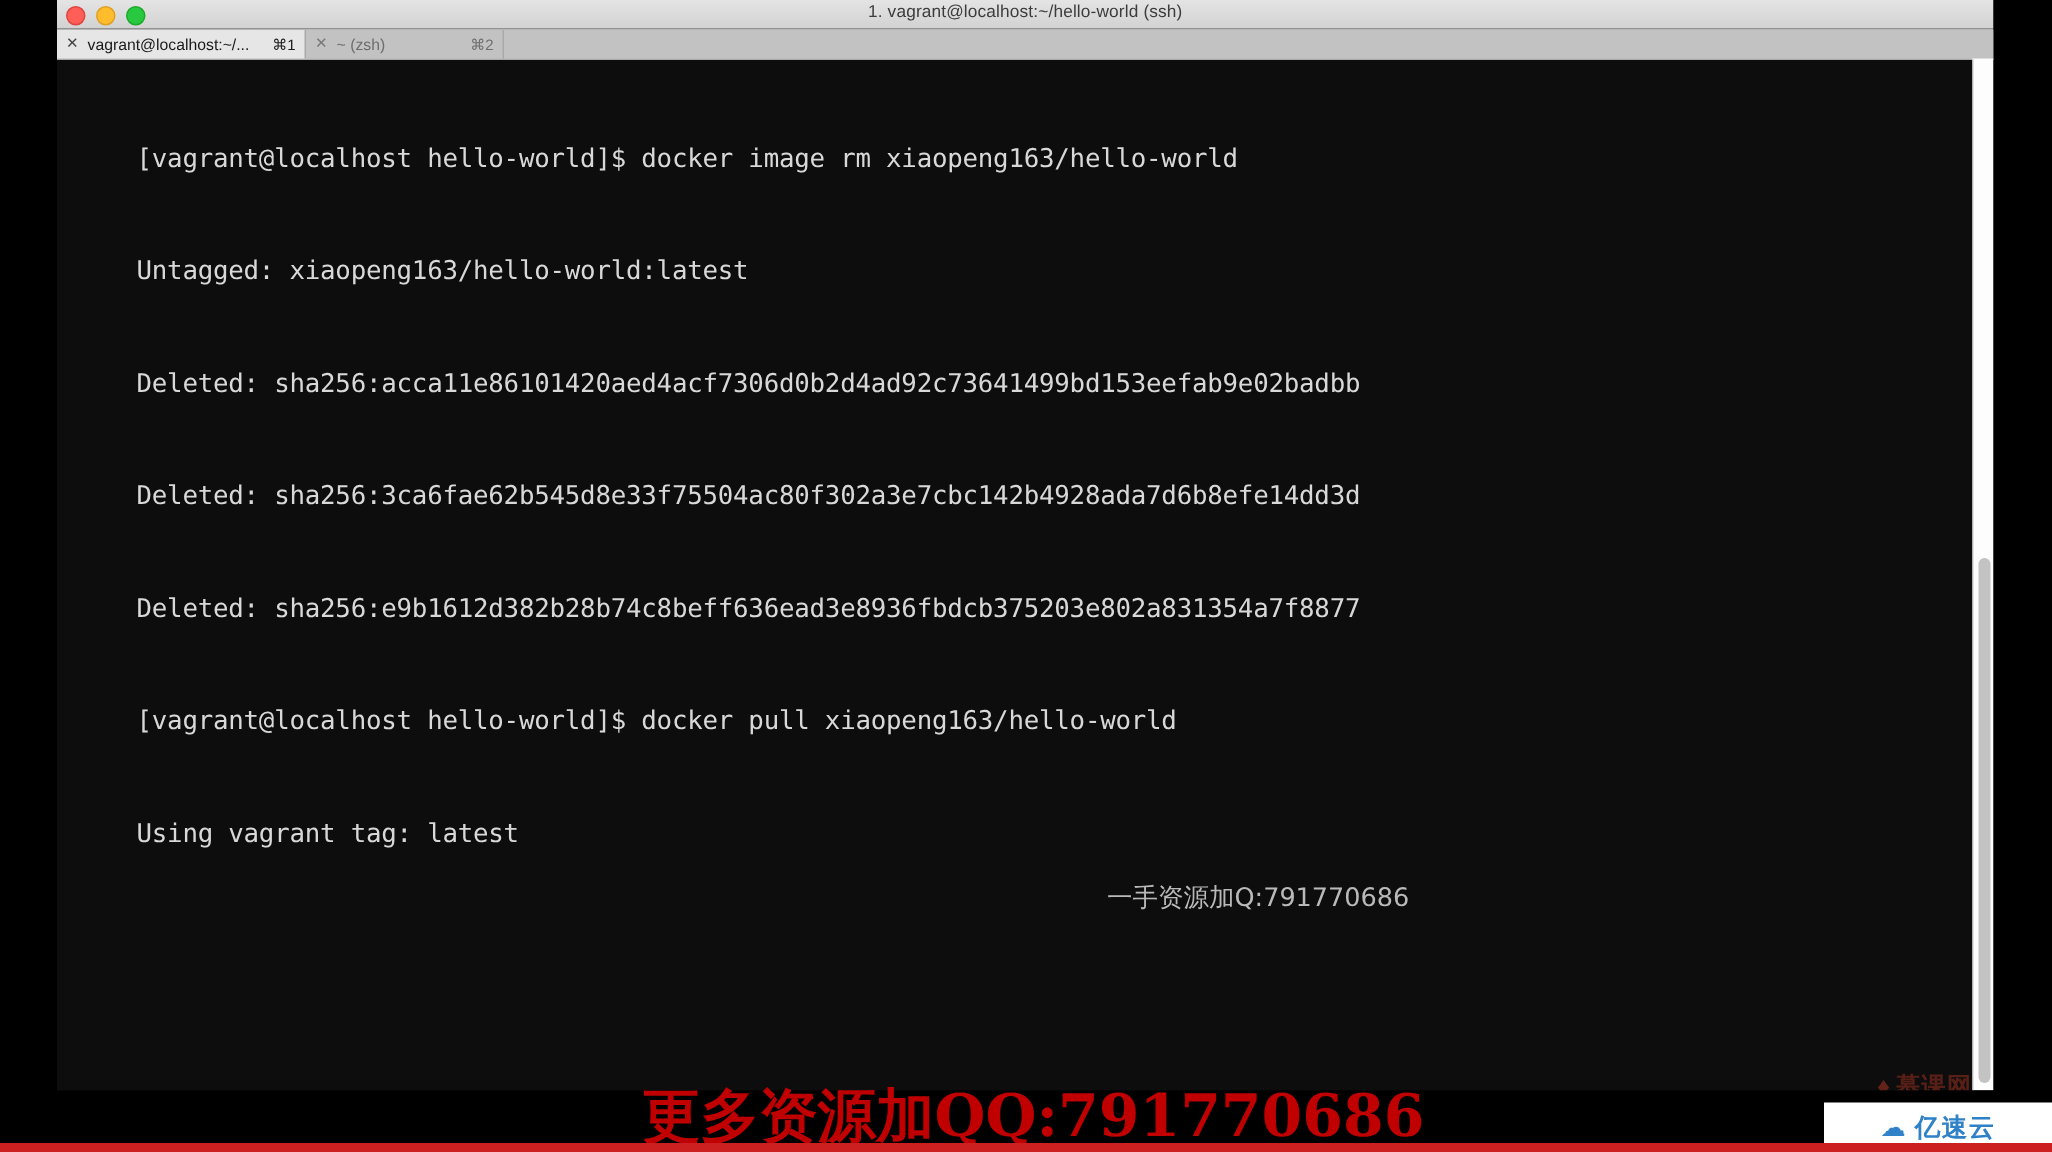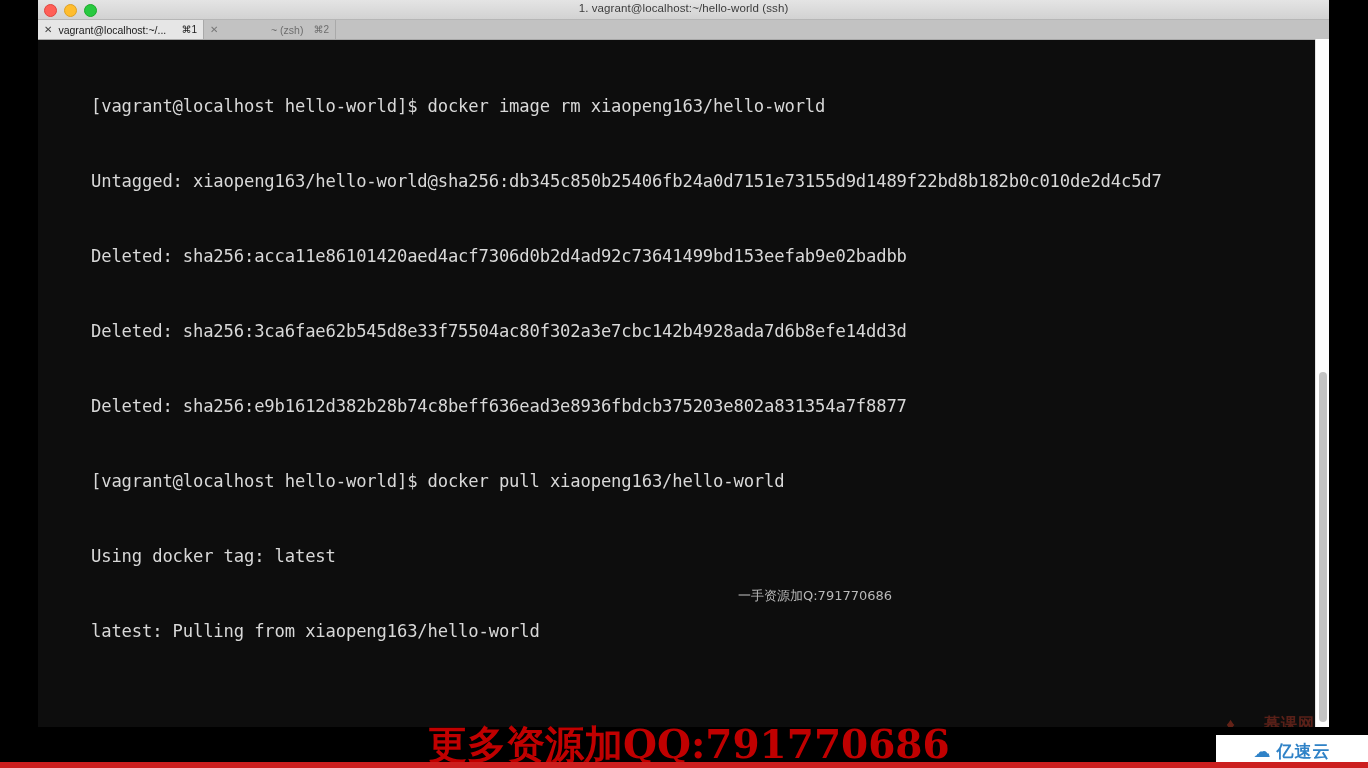--- a/index.html
+++ b/index.html
@@ -97,21 +97,21 @@
   .tab.active .tab-close { color: #444; }
   .tab .tab-label {
     flex: 1;
   }
   .tab .tab-key {
     margin-left: 10px;
     font-size: 10px;
   }
   .tab-t1 { width: 166px; }
   .tab-t2 { width: 132px; justify-content: flex-start; }
-  .tab-t2 .tab-label { text-align: right; }
+  .tab-t2 .tab-label { text-align: left; }
   .tabfill {
     flex: 1;
     background: #c2c2c2;
   }
 
   
   .term {
     position: relative;
     background: #0d0d0d;
     height: 688px;
@@ -129,21 +129,21 @@
     letter-spacing: -0.15px;
   }
   .line { height: 25px; margin-left: 48px; }
 
   
   .wm-center {
     position: absolute;
     left: 700px;
     top: 547px;
     font-family: "DejaVu Sans", sans-serif;
-    font-size: 13px;
+    font-size: 17px;
     color: #b9b9b9;
     white-space: nowrap;
   }
 
   
   .wm-imooc {
     position: absolute;
     right: 14px;
     top: 674px;
     display: flex;
@@ -155,21 +155,20 @@
     font-size: 17px;
     color: #d94126;
     line-height: 1;
   }
   .wm-imooc .imooc-text {
     font-family: "DejaVu Sans", sans-serif;
     font-size: 16px;
     font-weight: bold;
     color: #c23b28;
     letter-spacing: 1px;
-    margin-left: 25px;
   }
 
   
   .scrollbar {
     position: absolute;
     right: 0px;
     top: 39px;
     width: 14px;
     height: 688px;
     background: #fdfdfd;
@@ -292,27 +291,26 @@
         <span class="tab-close">✕</span>
         <span class="tab-label">~ (zsh)</span>
         <span class="tab-key">⌘2</span>
       </div>
       <div class="tabfill"></div>
     </div>
 
     <div class="term">
       <div class="termlines">
         <div class="line">[vagrant@localhost hello-world]$ docker image rm xiaopeng163/hello-world</div>
-        <div class="line">Untagged: xiaopeng163/hello-world@sha256:db345c850b25406fb24a0d7151e73155d9d1489f22bd8b182b0c010de2d4c5d7</div>
+        <div class="line">Untagged: xiaopeng163/hello-world:latest</div>
         <div class="line">Deleted: sha256:acca11e86101420aed4acf7306d0b2d4ad92c73641499bd153eefab9e02badbb</div>
         <div class="line">Deleted: sha256:3ca6fae62b545d8e33f75504ac80f302a3e7cbc142b4928ada7d6b8efe14dd3d</div>
         <div class="line">Deleted: sha256:e9b1612d382b28b74c8beff636ead3e8936fbdcb375203e802a831354a7f8877</div>
         <div class="line">[vagrant@localhost hello-world]$ docker pull xiaopeng163/hello-world</div>
-        <div class="line">Using docker tag: latest</div>
-        <div class="line">latest: Pulling from xiaopeng163/hello-world</div>
+        <div class="line">Using vagrant tag: latest</div>
         
         
         
         
         
         
         
         
         
         

